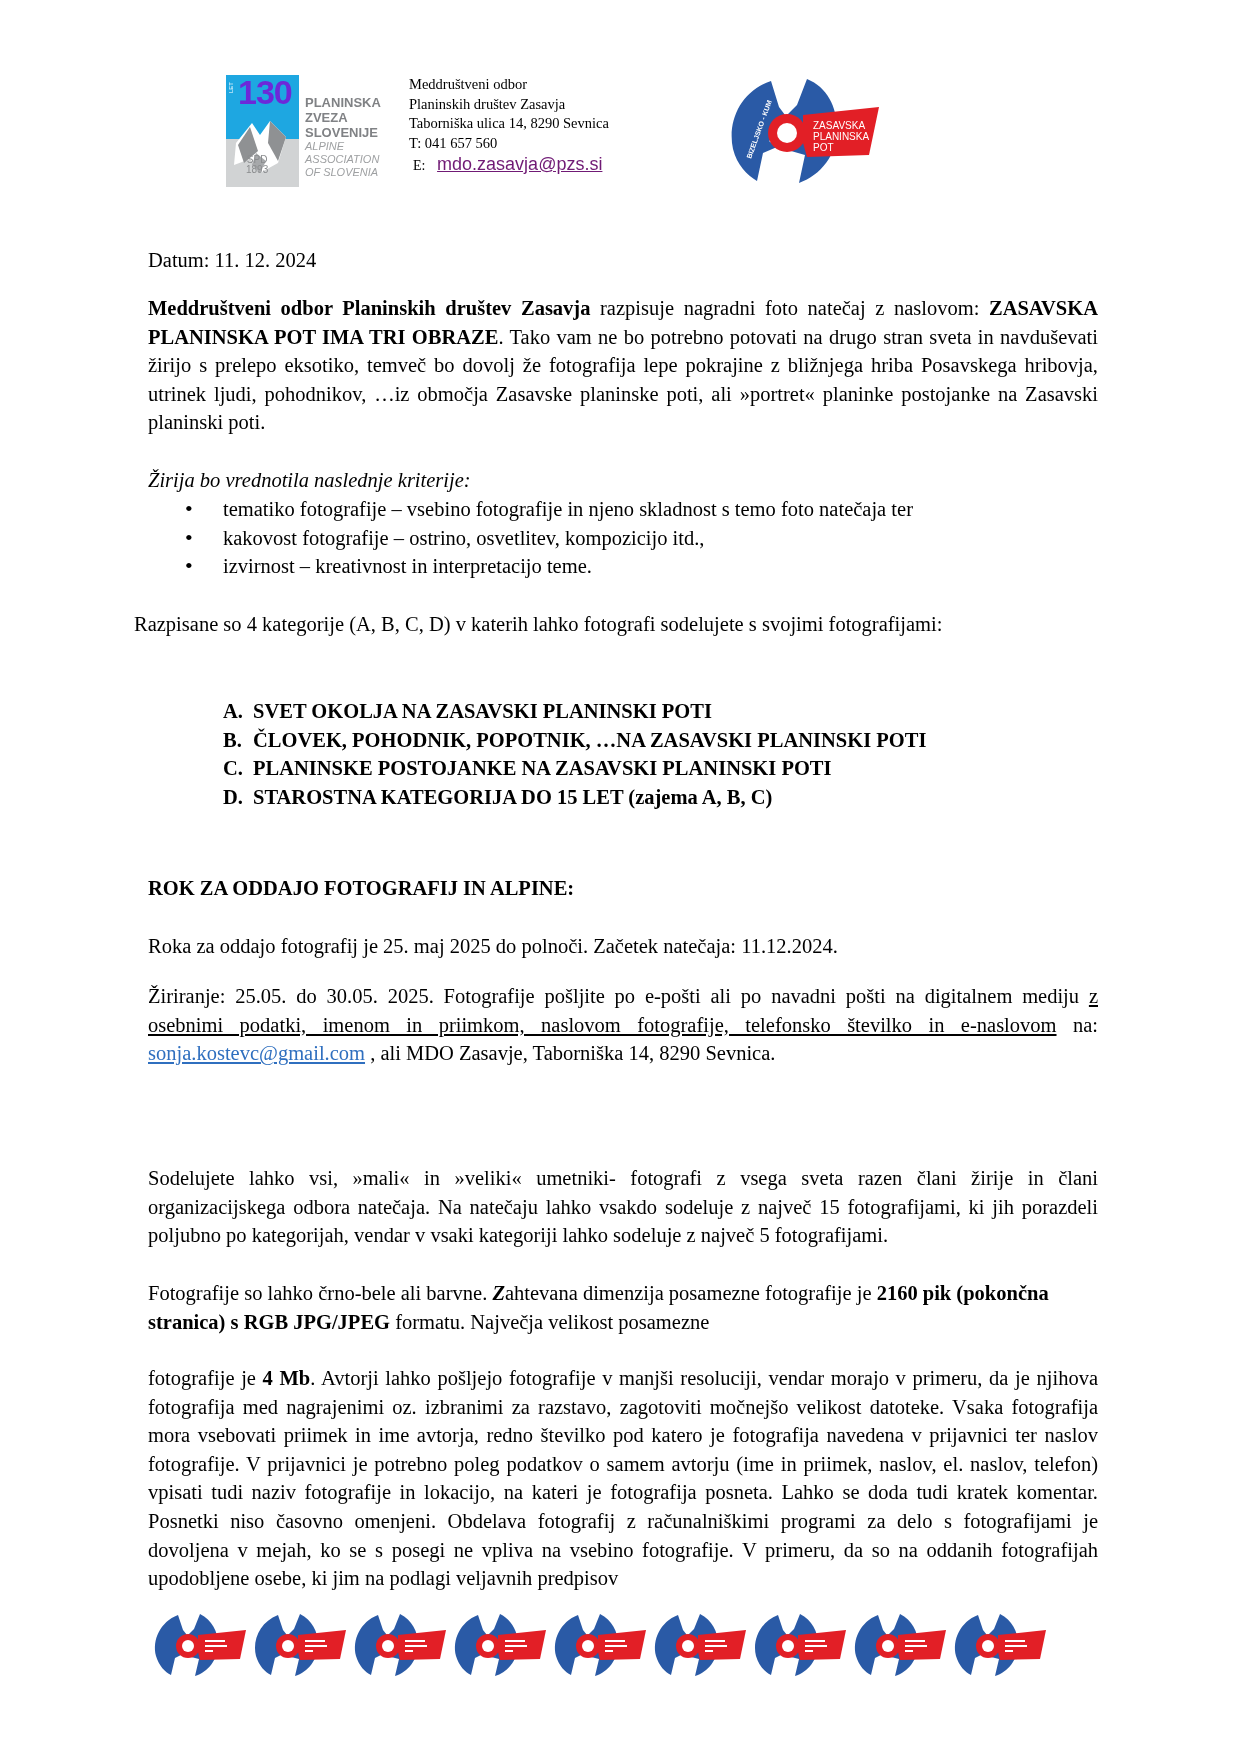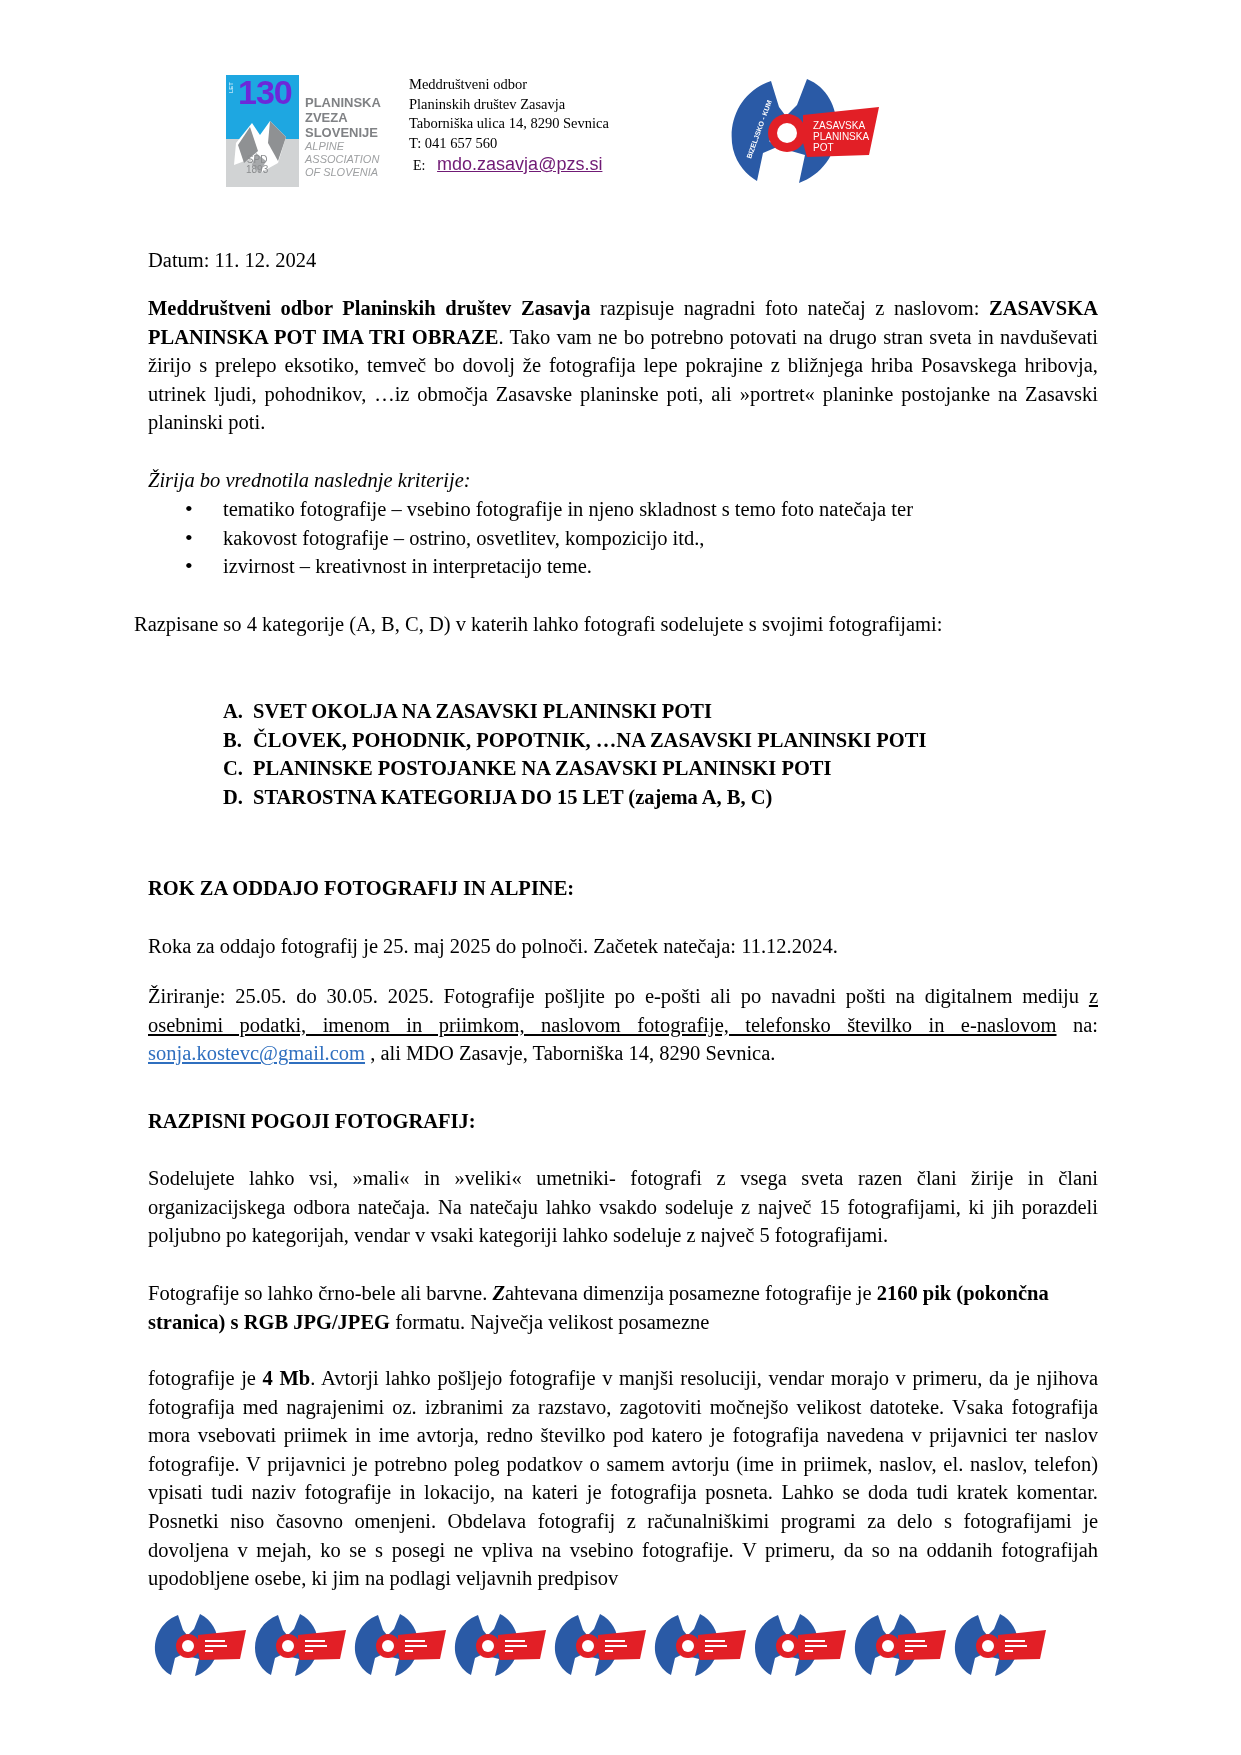--- a/index.html
+++ b/index.html
@@ -117,21 +117,20 @@
     <li><span class="let">C.</span><span>PLANINSKE POSTOJANKE NA ZASAVSKI PLANINSKI POTI</span></li>
     <li><span class="let">D.</span><span>STAROSTNA KATEGORIJA DO 15 LET (zajema A, B, C)</span></li>
   </ol>
 
   <div class="txt heading" style="top:874px;">ROK ZA ODDAJO FOTOGRAFIJ IN ALPINE:</div>
   <div class="txt" style="top:932px;">Roka za oddajo fotografij je 25. maj 2025 do polnoči. Začetek natečaja: 11.12.2024.</div>
   <div class="txt justify" style="top:961px;margin-top:21px;">
     <span>Žiriranje: 25.05. do 30.05. 2025. Fotografije pošljite po e-pošti ali po navadni pošti na digitalnem mediju </span><span class="ul">z osebnimi podatki, imenom in priimkom, naslovom fotografije, telefonsko številko in e-naslovom</span><span> na: </span><span class="link">sonja.kostevc@gmail.com</span><span>  , ali MDO Zasavje, Taborniška 14, 8290 Sevnica.</span>
   </div>
 
-  <div class="txt heading" style="top:1107px;">RAZPISNI POGOJI FOTOGRAFIJ:</div>
   <div class="txt justify" style="top:1164px;">Sodelujete lahko vsi, »mali« in »veliki« umetniki- fotografi z vsega sveta razen člani žirije in člani organizacijskega odbora natečaja.  Na natečaju lahko vsakdo sodeluje z največ 15 fotografijami, ki jih porazdeli poljubno po kategorijah, vendar v vsaki kategoriji lahko sodeluje z največ 5 fotografijami.</div>
   <div class="txt" style="top:1279px;">
     <span>Fotografije so lahko črno-bele ali barvne. </span><span class="b" style="font-style:italic;">Z</span><span>ahtevana dimenzija posamezne fotografije je </span><span class="b">2160 pik (pokončna stranica) s RGB JPG/JPEG</span><span> formatu. Največja velikost posamezne</span>
   </div>
   <div class="txt justify" style="top:1364px;">
     <span>fotografije je </span><span class="b">4 Mb</span><span>.  Avtorji lahko pošljejo fotografije v manjši resoluciji, vendar morajo v primeru, da je njihova fotografija med nagrajenimi oz. izbranimi za razstavo, zagotoviti močnejšo velikost datoteke. Vsaka fotografija mora vsebovati priimek in ime avtorja, redno številko pod katero je fotografija navedena v prijavnici ter naslov fotografije. V prijavnici je potrebno poleg podatkov o samem avtorju (ime in priimek, naslov, el. naslov, telefon)  vpisati tudi naziv fotografije in lokacijo, na kateri je fotografija posneta. Lahko se doda tudi kratek komentar. Posnetki niso časovno omenjeni. Obdelava fotografij z računalniškimi programi za delo s fotografijami je dovoljena v mejah, ko se s posegi ne vpliva na vsebino fotografije. V primeru, da so na oddanih fotografijah upodobljene osebe, ki jim na podlagi veljavnih predpisov</span>
   </div>
 
   <div class="footer-logos" id="footer-logos">
       <svg viewBox="0 0 100 66" class="fl">

